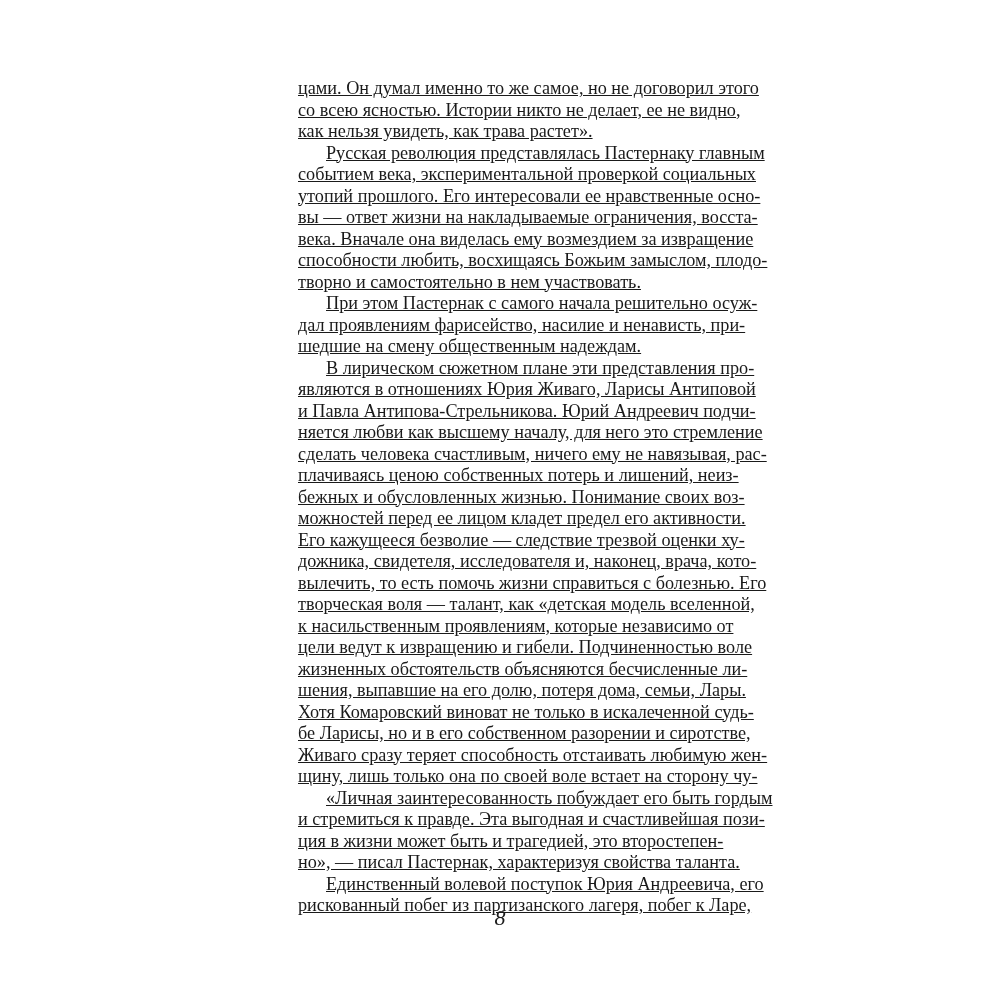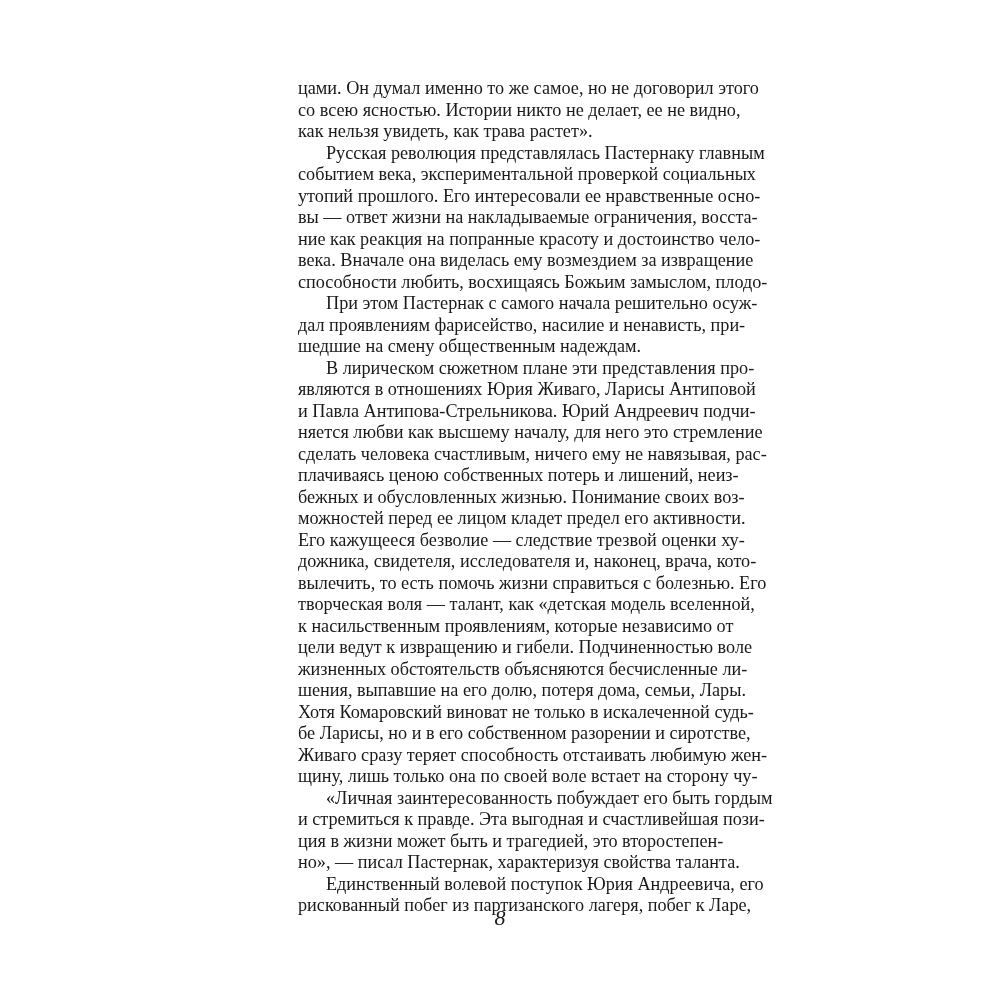--- a/index.html
+++ b/index.html
@@ -2,21 +2,21 @@
 <html><head>
 <meta charset="utf-8">
 <style>
   html, body { margin:0; padding:0; background:#ffffff; }
   body { width:1000px; height:1000px; position:relative; overflow:hidden; }
   .page {
     position:absolute; left:298px; top:78px; width:414px;
     font-family:"Liberation Serif", "DejaVu Serif", serif;
     font-size:18.2px; line-height:21.5px; color:#1a1a1a;
   }
-  .line { white-space:nowrap; text-align:justify; text-align-last:justify; height:21.5px; }
+  .line { white-space:nowrap; text-align:justify; text-align-last:justify; height:21.5px;text-decoration:underline; }
   .line.last { text-align-last:left; }
   .line.indent { text-indent:28px; }
   .pagenum {
     position:absolute; left:0; width:1000px; top:905px; text-align:center;
     font-family:"Liberation Serif", "DejaVu Serif", serif; font-style:italic;
     font-size:22px; color:#1a1a1a;
   }
 </style>
 </head>
 <body>
@@ -25,23 +25,23 @@
   <div>
     <div class="line">цами. Он думал именно то же самое, но не договорил этого</div>
     <div class="line">со всею ясностью. Истории никто не делает, ее не видно,</div>
     <div class="line last">как нельзя увидеть, как трава растет».</div>
   </div>
   <div>
     <div class="line indent">Русская революция представлялась Пастернаку главным</div>
     <div class="line">событием века, экспериментальной проверкой социальных</div>
     <div class="line">утопий прошлого. Его интересовали ее нравственные осно-</div>
     <div class="line">вы — ответ жизни на накладываемые ограничения, восста-</div>
-    <div class="line">ние как реакция на попранные красоту и достоинство чело-</div>
     <div class="line">века. Вначале она виделась ему возмездием за извращение</div>
     <div class="line">способности любить, восхищаясь Божьим замыслом, плодо-</div>
+    <div class="line last">творно и самостоятельно в нем участвовать.</div>
   </div>
   <div>
     <div class="line indent">При этом Пастернак с самого начала решительно осуж-</div>
     <div class="line">дал проявлениям фарисейство, насилие и ненависть, при-</div>
     <div class="line last">шедшие на смену общественным надеждам.</div>
   </div>
   <div>
     <div class="line indent">В лирическом сюжетном плане эти представления про-</div>
     <div class="line">являются в отношениях Юрия Живаго, Ларисы Антиповой</div>
     <div class="line">и Павла Антипова-Стрельникова. Юрий Андреевич подчи-</div>

